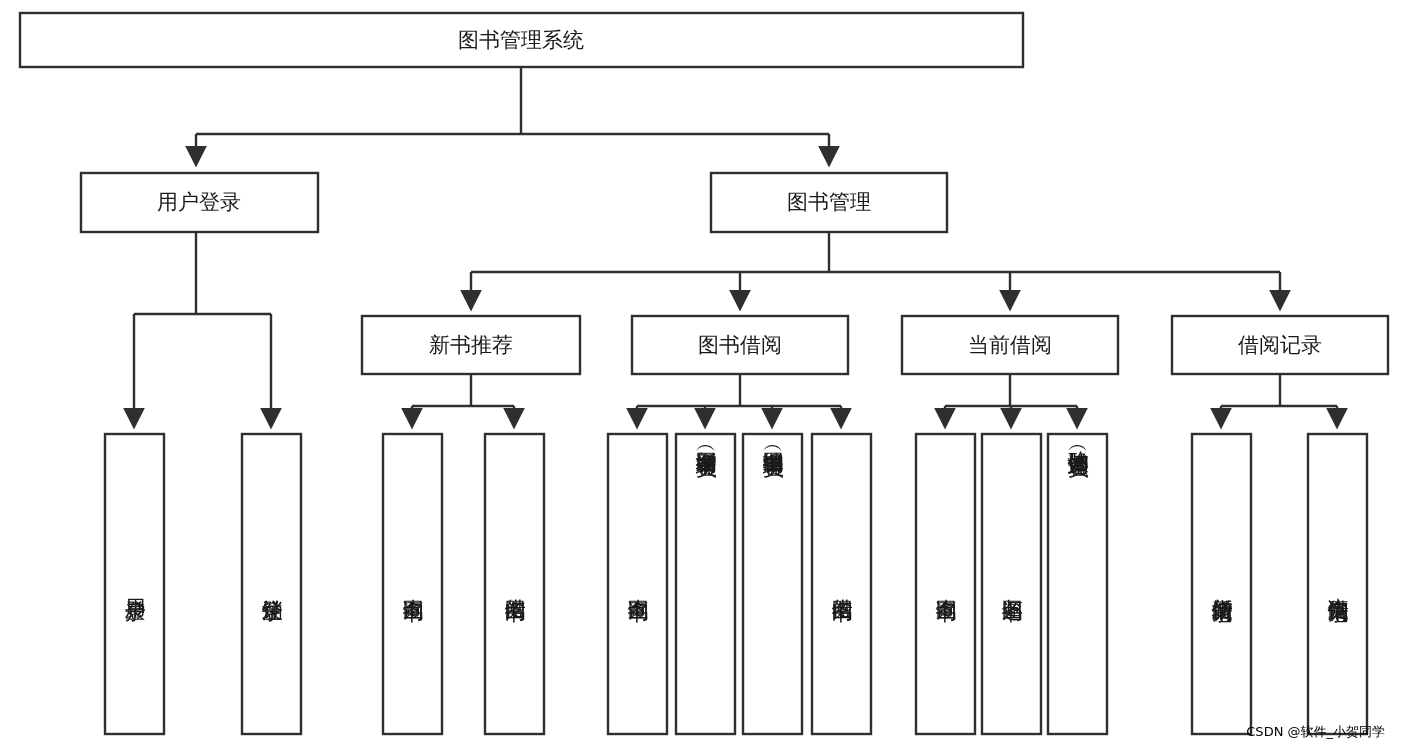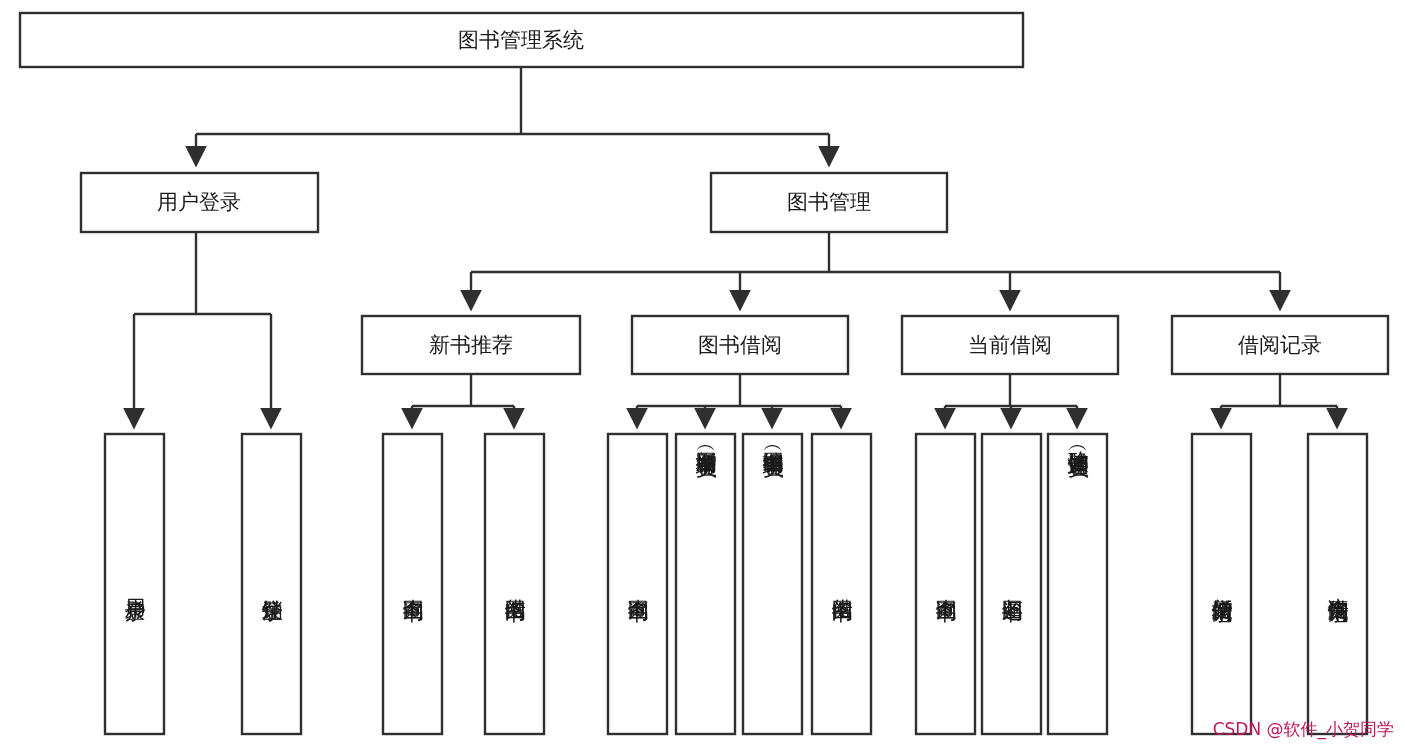--- a/index.html
+++ b/index.html
@@ -60,25 +60,25 @@
     text-orientation: upright;
     font-family: "DejaVu Sans", "Liberation Sans", sans-serif;
     font-size: 21px;
     line-height: 1.12;
     color: #1a1a1a;
     letter-spacing: 1px;
     white-space: nowrap;
   }
   .watermark {
     position: absolute;
-    right: 11px;
+    right: 20px;
     bottom: 6px;
     font-family: "DejaVu Sans", "Liberation Sans", sans-serif;
-    font-size: 17px;
-    color: #be185d;
+    font-size: 13px;
+    color: #000000;
     white-space: nowrap;
   }
 </style>
 </head>
 <body>
 
 <div id="diagram-root">
 
   <svg class="diagram" viewBox="0 0 1405 747" xmlns="http://www.w3.org/2000/svg">
 

